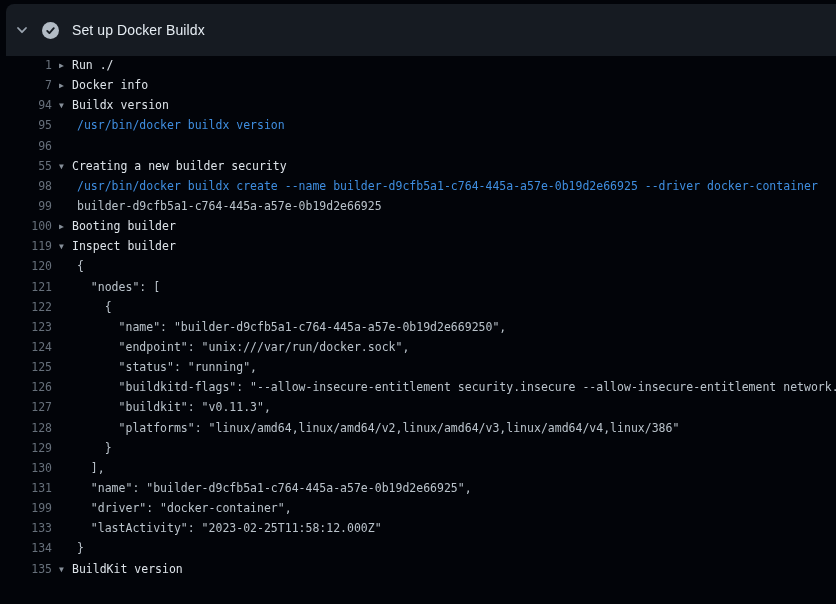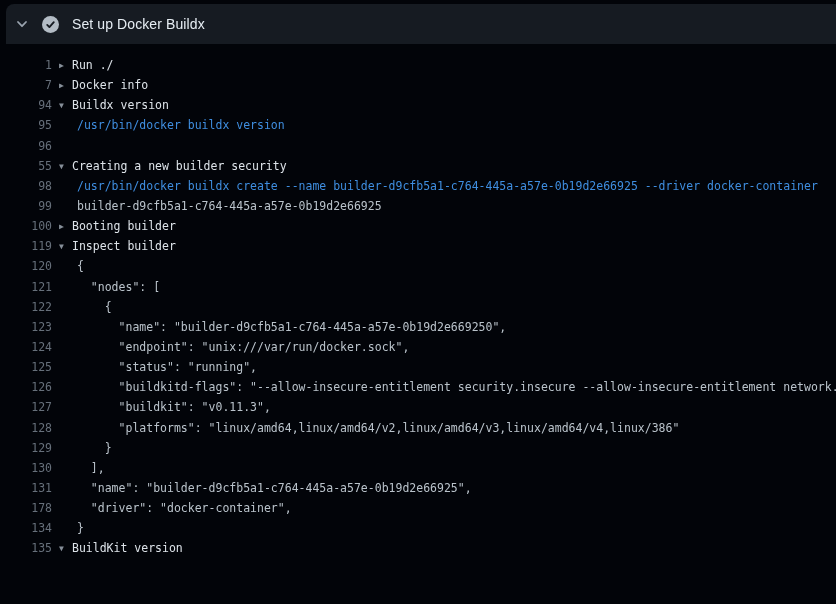--- a/index.html
+++ b/index.html
@@ -16,21 +16,21 @@
     width: 836px;
     height: 604px;
     background: #020409;
   }
   
   .step-header {
     position: absolute;
     top: 4px;
     left: 6px;
     right: 0;
-    height: 40px;
+    height: 52px;
     background: #161b22;
     border-top-left-radius: 8px;
     display: flex;
     align-items: center;
     cursor: pointer;
   }
   .chevron-wrap {
     width: 14px;
     height: 14px;
     margin-left: 9px;
@@ -133,19 +133,20 @@
         <div class="row"><a class="num">122</a><div class="content plain"><span>    {</span></div></div>
         <div class="row"><a class="num">123</a><div class="content plain"><span>      "name": "builder-d9cfb5a1-c764-445a-a57e-0b19d2e669250",</span></div></div>
         <div class="row"><a class="num">124</a><div class="content plain"><span>      "endpoint": "unix:///var/run/docker.sock",</span></div></div>
         <div class="row"><a class="num">125</a><div class="content plain"><span>      "status": "running",</span></div></div>
         <div class="row"><a class="num">126</a><div class="content plain"><span>      "buildkitd-flags": "--allow-insecure-entitlement security.insecure --allow-insecure-entitlement network.host",</span></div></div>
         <div class="row"><a class="num">127</a><div class="content plain"><span>      "buildkit": "v0.11.3",</span></div></div>
         <div class="row"><a class="num">128</a><div class="content plain"><span>      "platforms": "linux/amd64,linux/amd64/v2,linux/amd64/v3,linux/amd64/v4,linux/386"</span></div></div>
         <div class="row"><a class="num">129</a><div class="content plain"><span>    }</span></div></div>
         <div class="row"><a class="num">130</a><div class="content plain"><span>  ],</span></div></div>
         <div class="row"><a class="num">131</a><div class="content plain"><span>  "name": "builder-d9cfb5a1-c764-445a-a57e-0b19d2e66925",</span></div></div>
-        <div class="row"><a class="num">178</a><div class="content plain"><span>  "driver": "docker-container",</span></div></div>
+        <div class="row"><a class="num">199</a><div class="content plain"><span>  "driver": "docker-container",</span></div></div>
+        <div class="row"><a class="num">133</a><div class="content plain"><span>  "lastActivity": "2023-02-25T11:58:12.000Z"</span></div></div>
         <div class="row"><a class="num">134</a><div class="content plain"><span>}</span></div></div>
         <div class="row"><a class="num">135</a><div class="content group"><span class="caret">▼</span><span>BuildKit version</span></div></div>
       </div>
   </div>
 
 </div>
 
 </body></html>

